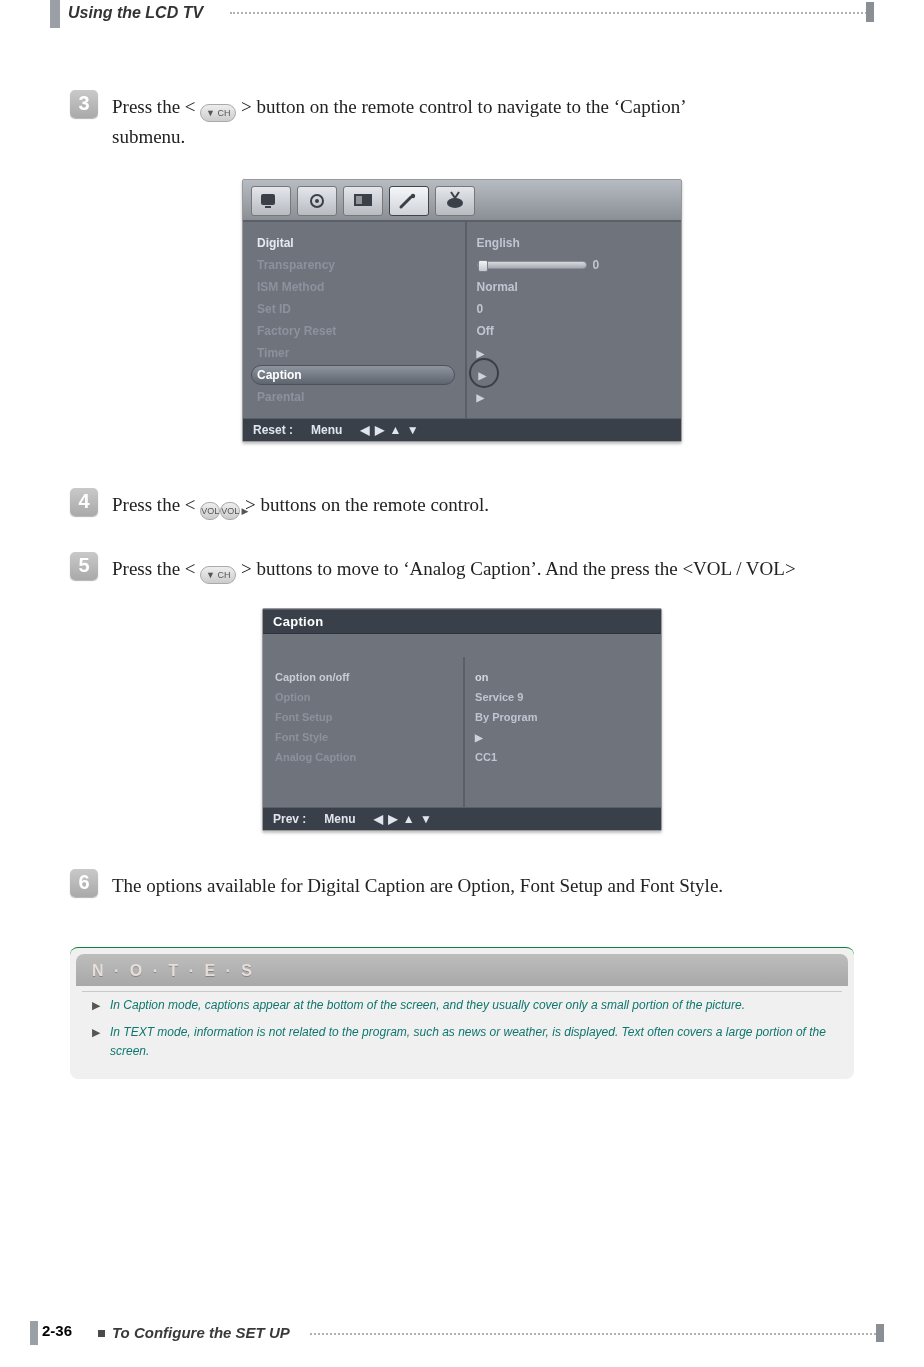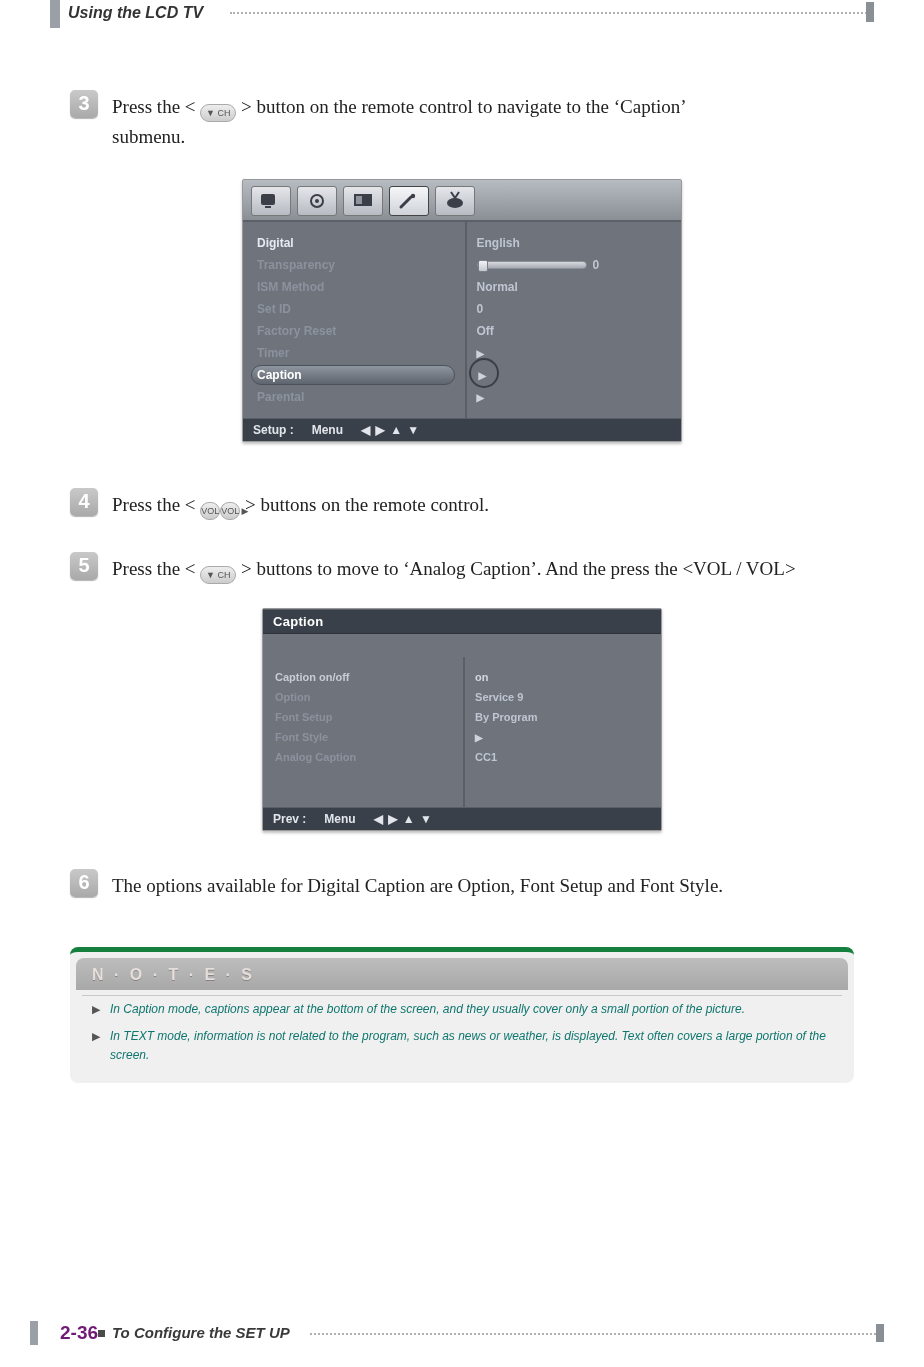--- a/index.html
+++ b/index.html
@@ -212,21 +212,21 @@
   .osd.small .osd-left { border-right: 2px solid #595e68; padding-left: 12px; }
   .osd.small .osd-row, .osd.small .val { font-size: 11px; height: 20px; }
 
   
   .notes {
     margin: 46px 20px 0 20px;
     border-radius: 8px;
     background: #f0f0f0;
     padding: 0 0 18px 0;
     overflow: hidden;
-    border-top: 5px solid #15803d;
+    border-top: 1px solid #15803d;
   }
   .notes-head {
     background: linear-gradient(#bdbdbd, #a8a8a8);
     padding: 8px 16px 6px 16px;
     font-family: Arial, sans-serif;
     font-weight: 700;
     letter-spacing: 3px;
     color: #e6deda;
     text-shadow: 0 1px 0 rgba(0,0,0,0.25);
     border-radius: 8px 8px 0 0;
@@ -249,22 +249,22 @@
     left: 30px;
     right: 40px;
     bottom: 16px;
     height: 30px;
   }
   .pf-left-bar {
     position: absolute;
     left: 0; top: 0; width: 8px; height: 24px; background: #9aa0a6;
   }
   .pf-pagenum {
-    position: absolute; left: 30px; top: 1px;
-    font-family: Arial, sans-serif; font-weight: 700; font-size: 19px; color: #701a75;
+    position: absolute; left: 12px; top: 1px;
+    font-family: Arial, sans-serif; font-weight: 700; font-size: 15px; color: #000000;
   }
   .pf-square {
     position: absolute; left: 68px; top: 9px; width: 7px; height: 7px; background: #4a4a4a;
   }
   .pf-text {
     position: absolute; left: 82px; top: 3px;
     font-family: Arial, sans-serif; font-weight: 700; font-style: italic; font-size: 15px; color: #3a3a3a;
   }
   .pf-dots { position: absolute; left: 280px; right: 0; top: 12px; border-top: 2px dotted #b0b0b0; }
   .pf-end { position: absolute; right: 0; top: 3px; width: 8px; height: 18px; background: #8a8f96; }
@@ -369,21 +369,21 @@
         <div class="val" style="position:relative">
           <span class="ring" style="left:-8px; top:-6px"></span>
           <span class="tri" style="position:relative; z-index:2; padding-left:2px">▶</span>
         </div>
         <div class="val">
             <span class="tri">▶</span>
           </div>
       </div>
     </div>
     <div class="osd-footer">
-      <span>Setup :</span>
+      <span>Reset :</span>
       <span>Menu</span>
       <span class="nav-arrows">◀ ▶ ▲ ▼</span>
     </div>
   </div>
 
   <div class="step" style="margin-top:48px">
     <div class="step-num">4</div>
     <div class="step-text">
       <span>Press the &lt;</span>
       <span class="inlicon-pair">

